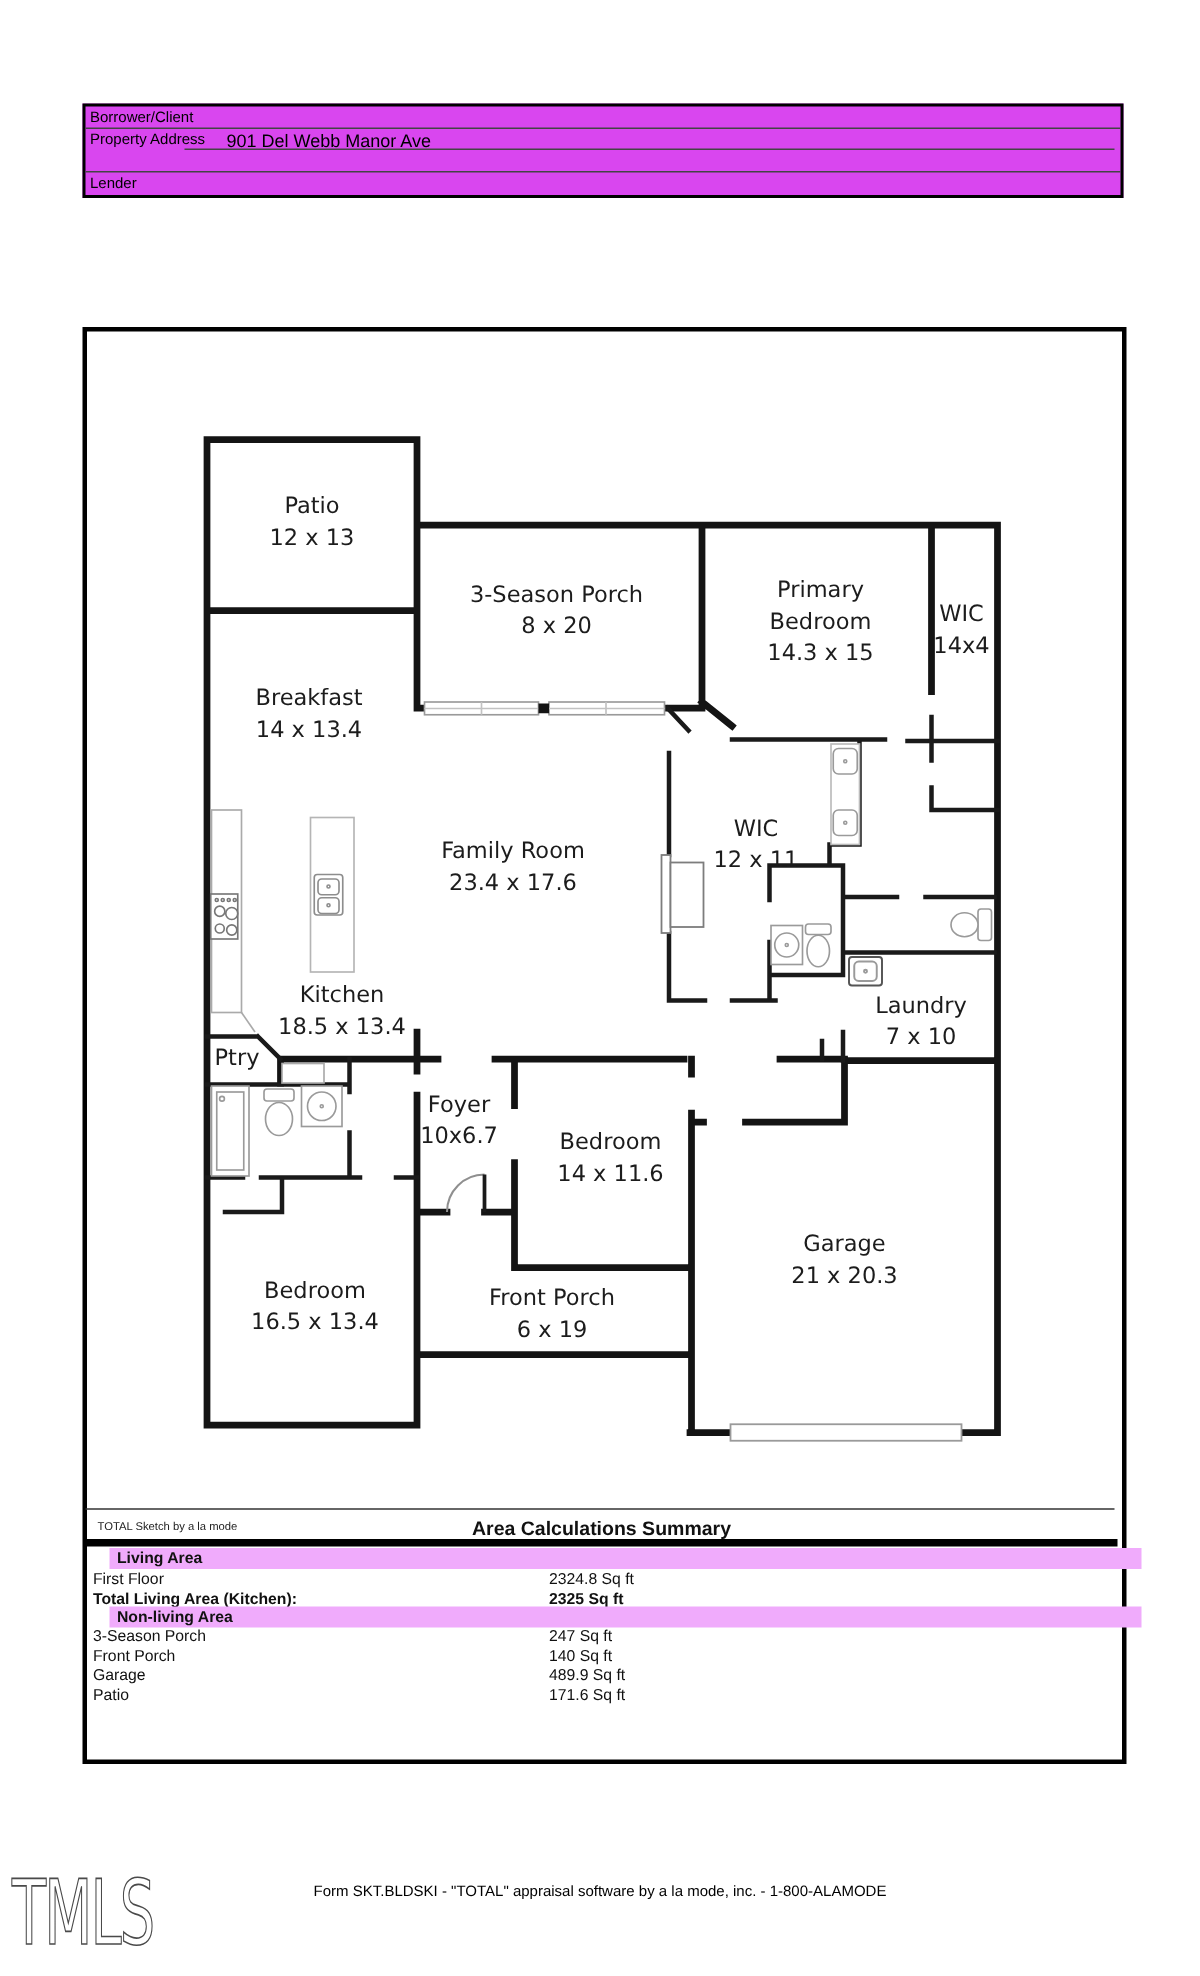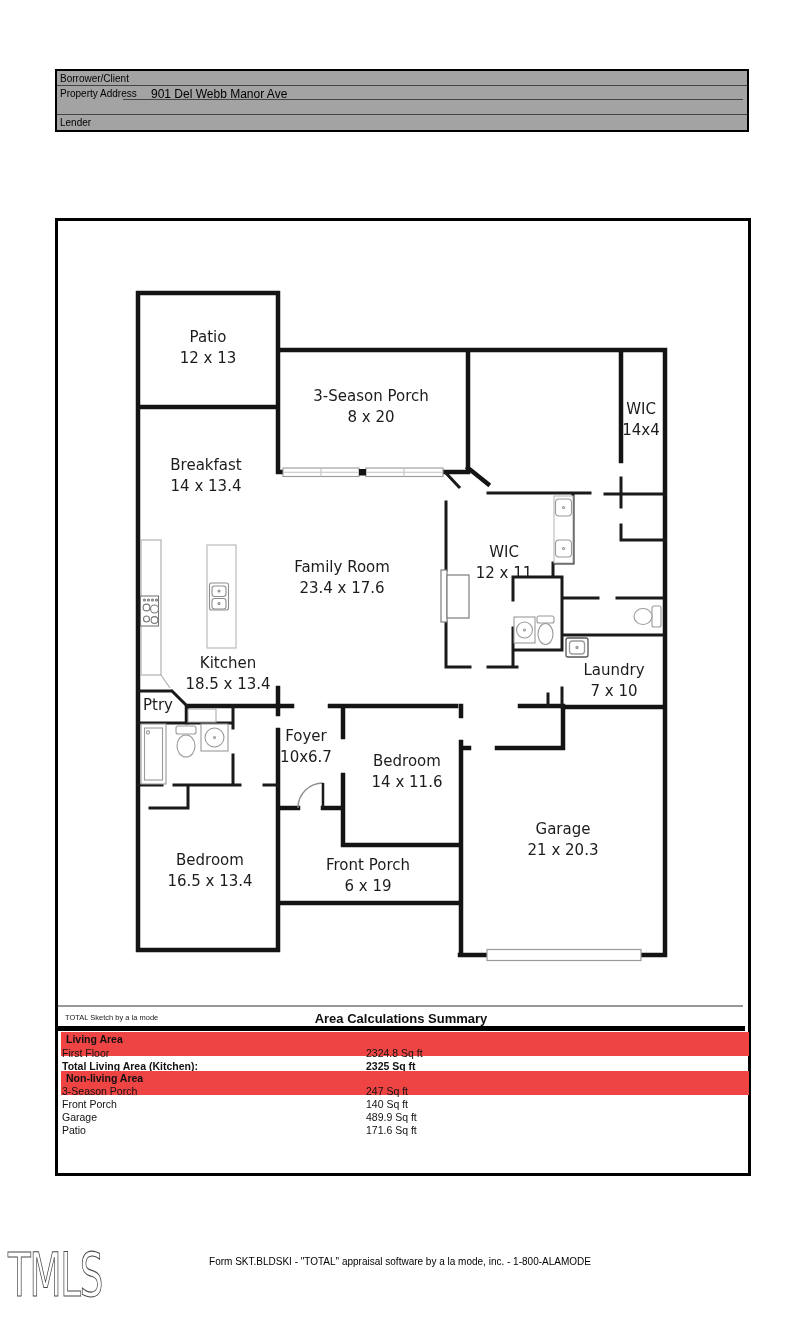--- a/index.html
+++ b/index.html
@@ -3,40 +3,40 @@
 <meta charset="utf-8">
 <style>
   html,body{margin:0;padding:0;background:#fff;}
   .page{position:relative;width:800px;height:1317px;background:#fff;overflow:hidden;
         font-family:"Liberation Sans",sans-serif;color:#111;}
   .abs{position:absolute;}
   
   .doc-title{left:0;top:41px;width:800px;text-align:center;font-size:17px;font-weight:bold;
              letter-spacing:.2px;color:#000;margin-top:40px;}
   
-  .info-table{left:55px;top:69px;width:690px;height:59px;border:2px solid #000;background:#a3a3a3;}
+  .info-table{left:55px;top:69px;width:690px;height:59px;border:2px solid #000;background:#d946ef;}
   .info-row{position:absolute;left:0;width:100%;}
   .lbl{position:absolute;font-size:10px;color:#000;}
   .val{position:absolute;font-size:12px;color:#000;margin-left:24px;}
   .sep{position:absolute;height:1px;background:#444;}
   
   .sketch-box{left:55px;top:218px;width:690px;height:952px;border:3px solid #000;background:#fff;}
   
   .room-label{position:absolute;transform:translateX(-50%);text-align:center;
               font-family:"DejaVu Sans",sans-serif;font-size:15px;line-height:21px;
               color:#1c1c1c;white-space:nowrap;}
   .room-label span{display:block;}
   .room-label.wrap{white-space:normal;width:116px;}
   
   .summary{left:57px;top:1008px;width:688px;font-size:10.5px;}
   .summary .credit{position:absolute;left:8px;top:5px;font-size:7.5px;color:#222;}
   .summary .sum-title{position:absolute;left:0;top:3px;width:100%;text-align:center;
                       font-size:13px;font-weight:bold;}
   .summary .bar{position:absolute;left:0;top:18px;width:100%;height:5px;background:#000;}
-  .band{position:absolute;left:4px;width:100%;height:24px;background:#ef4444;font-weight:bold;}
+  .band{position:absolute;left:16px;width:100%;height:14px;background:#f0abfc;font-weight:bold;}
   .band span{position:absolute;left:5px;top:1px;}
   .srow{position:absolute;left:0;width:100%;height:13px;}
   .srow .rl{position:absolute;left:5px;top:1px;}
   .srow .rv{position:absolute;left:309px;top:1px;}
   .srow.bold{font-weight:bold;}
   
   .footer-line{left:0;top:1256px;width:800px;text-align:center;font-size:10px;color:#000;}
   svg.plan{position:absolute;left:0;top:0;pointer-events:none;}
 </style>
 </head>
@@ -192,20 +192,24 @@
   </svg>
 
   <div class="room-label" style="left:208px;top:327px">
     <span>Patio</span>
       <span>12 x 13</span>
   </div>
   <div class="room-label" style="left:371px;top:386px">
     <span>3-Season Porch</span>
       <span>8 x 20</span>
   </div>
+  <div class="room-label wrap" style="left:547px;top:383px">
+    <span>Primary Bedroom</span>
+      <span>14.3 x 15</span>
+  </div>
   <div class="room-label" style="left:641px;top:399px">
     <span>WIC</span>
       <span>14x4</span>
   </div>
   <div class="room-label" style="left:206px;top:455px">
     <span>Breakfast</span>
       <span>14 x 13.4</span>
   </div>
   <div class="room-label" style="left:342px;top:557px">
     <span>Family Room</span>

